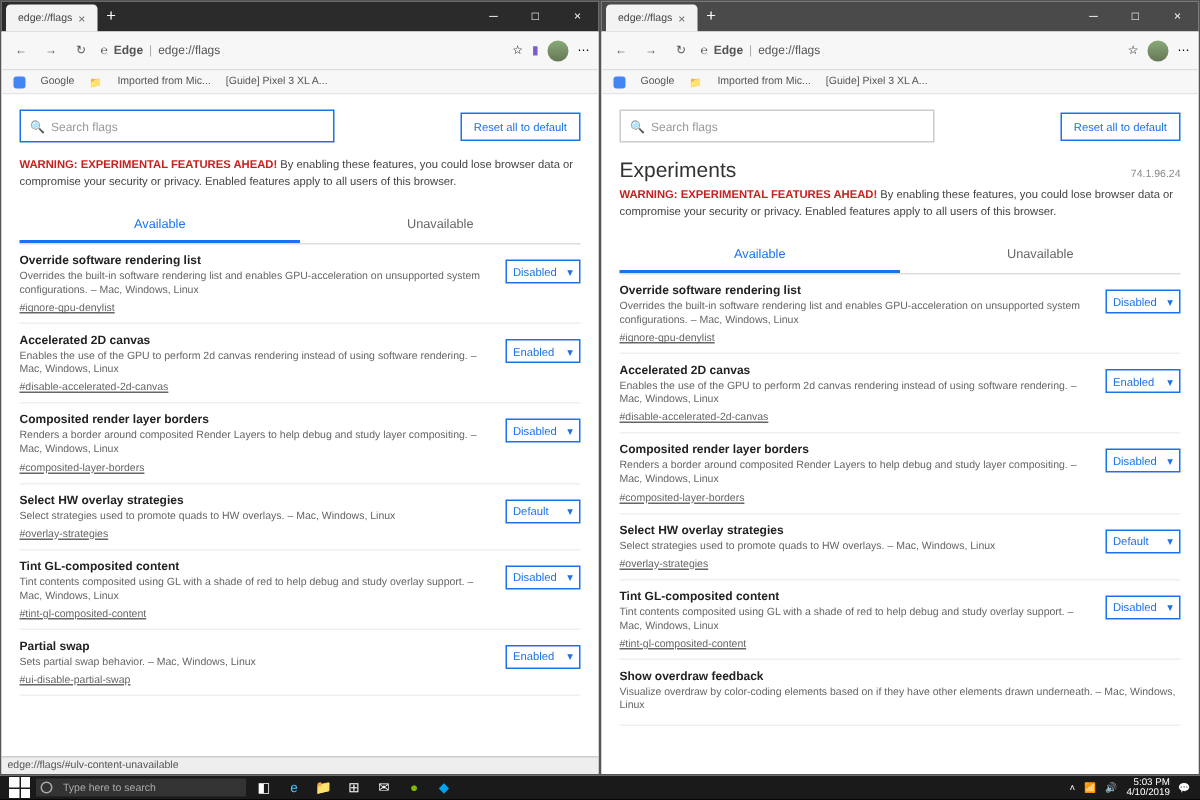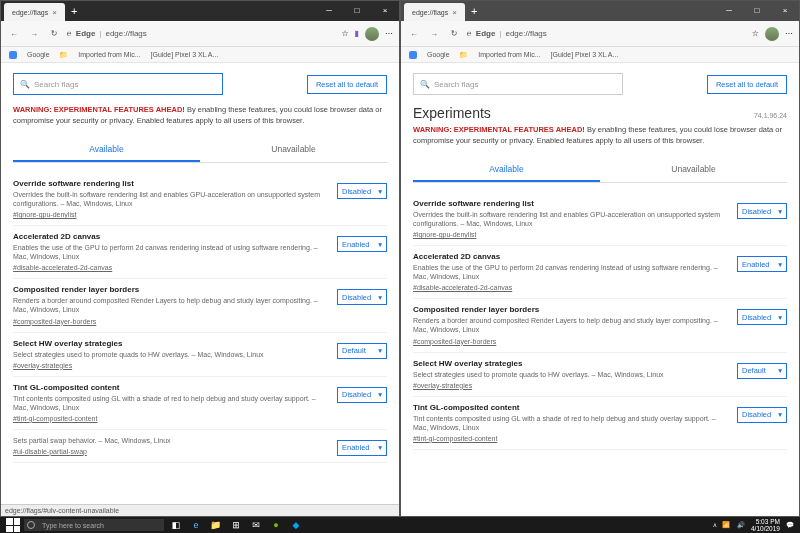--- a/index.html
+++ b/index.html
@@ -25,21 +25,21 @@
 .content::-webkit-scrollbar{width:8px}
 .content::-webkit-scrollbar-thumb{background:#ccc}
 .topbar{display:flex;gap:8px;align-items:center;margin-bottom:10px}
 .search{flex:1;max-width:210px;border:1px solid #1a73e8;height:22px;display:flex;align-items:center;padding:0 6px;gap:4px;font-size:8px;color:#999}
 .window:nth-child(2) .search{border-color:#ccc}
 .resetbtn{border:1px solid #1a73e8;color:#1a73e8;padding:4px 8px;font-size:7.5px;background:#fff;margin-left:auto}
 .heading{font-size:14px;color:#333;margin-bottom:4px;font-weight:400}
 .version{font-size:7px;color:#888;float:right}
 .warning{font-size:7.5px;color:#444;margin-bottom:12px;line-height:1.4}
 .warn-red{color:#c5221f;font-weight:700}
-.tabs{display:flex;border-bottom:1px solid #ddd;margin-bottom:10px}
+.tabs{display:flex;border-bottom:1px solid #ddd;}
 .tabitem{flex:1;text-align:center;padding:6px;font-size:8.5px;color:#666}
 .tabitem.active{color:#1a73e8;border-bottom:2px solid #1a73e8}
 .flag{display:flex;gap:8px;padding:6px 0;border-bottom:1px solid #f0f0f0}
 .flag-info{flex:1}
 .flag-title{font-size:8px;font-weight:700;color:#222;margin-bottom:2px}
 .flag-desc{font-size:7px;color:#666;line-height:1.3;margin-bottom:2px}
 .flag-link{font-size:7px;color:#666;text-decoration:underline}
 .flag-sel{width:50px;height:16px;border:1px solid #1a73e8;color:#1a73e8;font-size:7.5px;display:flex;align-items:center;justify-content:space-between;padding:0 4px;margin-top:4px}
 .statusbar{height:12px;background:#eee;border-top:1px solid #ccc;font-size:7px;color:#555;padding:0 4px;display:flex;align-items:center}
 .taskbar{height:16px;background:#1a1a1a;display:flex;align-items:center;padding:0 6px;gap:4px}
@@ -157,20 +157,21 @@
       <div class="flag-desc">Tint contents composited using GL with a shade of red to help debug and study overlay support. – Mac, Windows, Linux</div>
       <a class="flag-link">#tint-gl-composited-content</a>
     </div>
     <div class="flag-sel">
               <span>Disabled</span>
               <span>▾</span>
             </div>
           </div>
           <div class="flag">
             <div class="flag-info">
+      <div class="flag-title">Partial swap</div>
       <div class="flag-desc">Sets partial swap behavior. – Mac, Windows, Linux</div>
       <a class="flag-link">#ui-disable-partial-swap</a>
     </div>
     <div class="flag-sel">
               <span>Enabled</span>
               <span>▾</span>
             </div>
           </div>
         </div>
     </div>
@@ -281,20 +282,27 @@
             <div class="flag-info">
       <div class="flag-title">Tint GL-composited content</div>
       <div class="flag-desc">Tint contents composited using GL with a shade of red to help debug and study overlay support. – Mac, Windows, Linux</div>
       <a class="flag-link">#tint-gl-composited-content</a>
     </div>
     <div class="flag-sel">
               <span>Disabled</span>
               <span>▾</span>
             </div>
           </div>
+          <div class="flag">
+            <div class="flag-info">
+      <div class="flag-title">Show overdraw feedback</div>
+      <div class="flag-desc">Visualize overdraw by color-coding elements based on if they have other elements drawn underneath. – Mac, Windows, Linux</div>
+
+    </div>
+    </div>
         </div>
     </div>
   </div>
 </div>
 
 <div class="taskbar">
   <div class="startbtn">
       <span></span>
       <span></span>
       <span></span>

